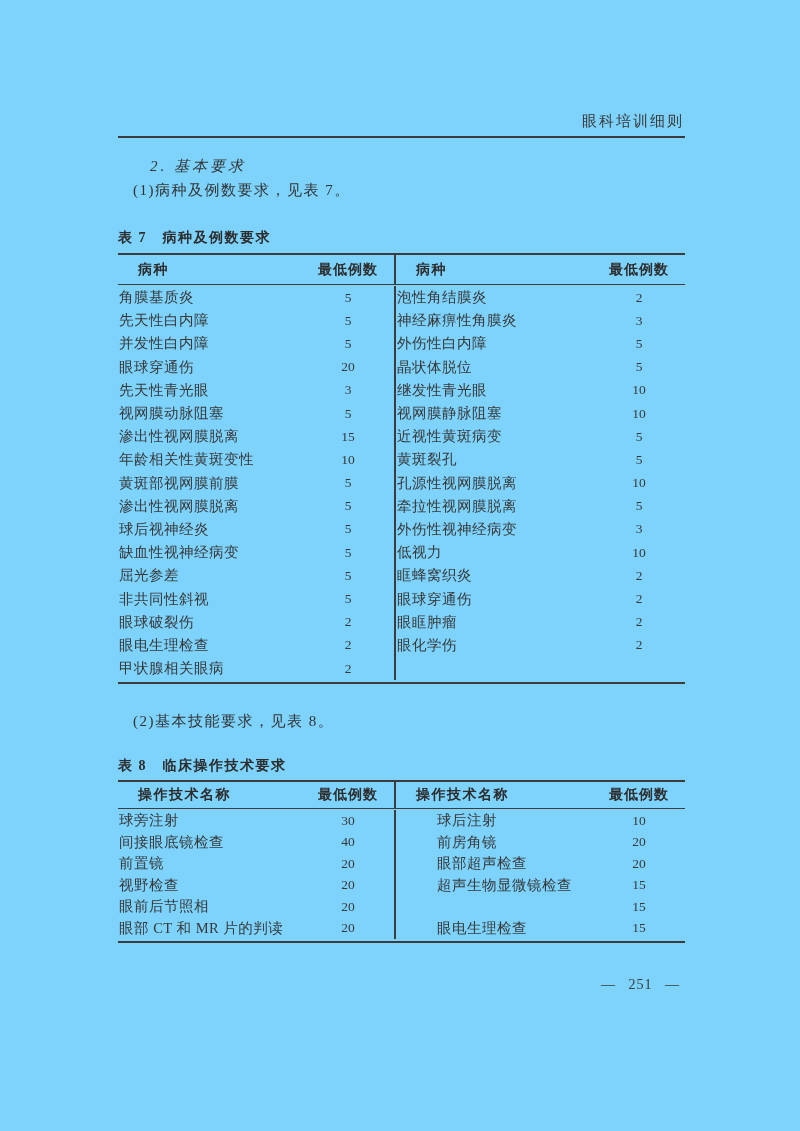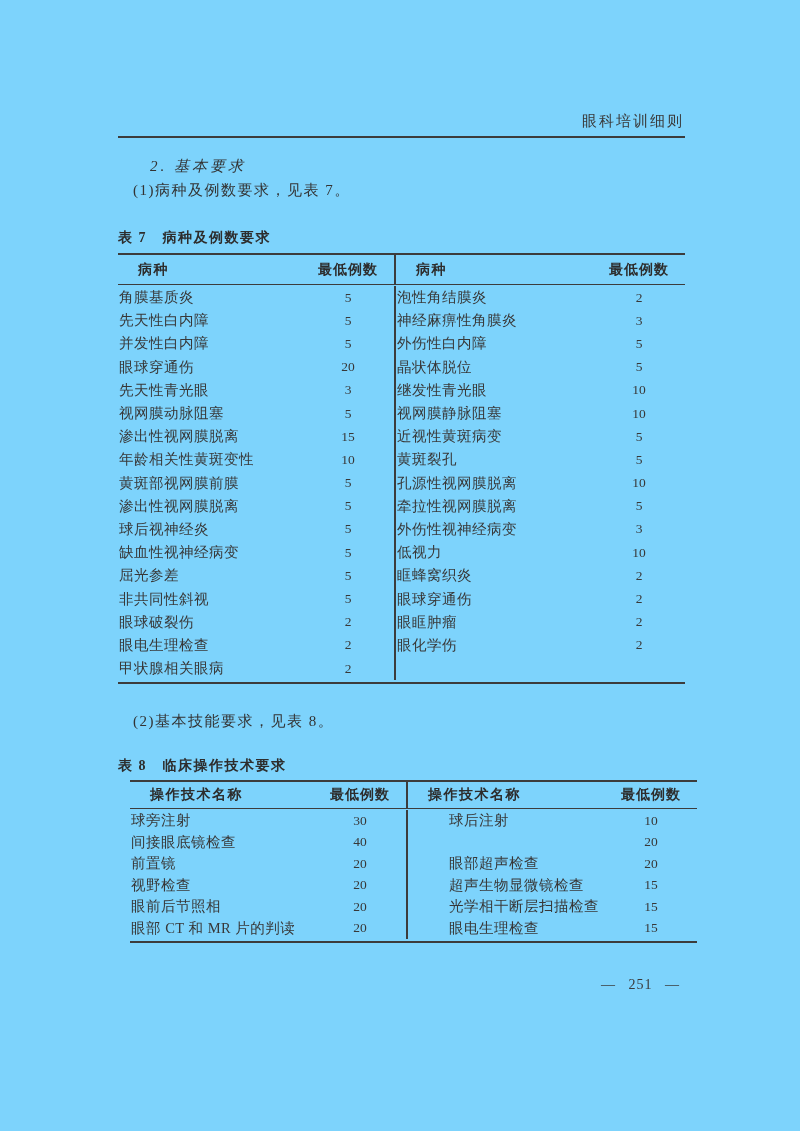--- a/index.html
+++ b/index.html
@@ -38,21 +38,21 @@
     font-weight: bold; font-size: 14px; letter-spacing: 1.5px; color: #2d2d2d;
   }
   .t7-title { top: 229px; }
   .t8-title { top: 757px; }
 
   .ctable {
     position: absolute; left: 118px; width: 567px;
     border-top: 2px solid #3c3c3c; border-bottom: 2px solid #3c3c3c;
   }
   .t7 { top: 253px; }
-  .t8 { top: 780px; margin-left: 12px; }
+  .t8 { top: 780px; }
 
   .thead { display: flex; border-bottom: 1px solid #3c3c3c; align-items: center; }
   .t7 .thead { height: 30px; }
   .t8 .thead { height: 27px; }
 
   .tbody { display: flex; align-items: stretch; }
   .t7 .tbody { padding: 1px 0 2px 0; }
   .t8 .tbody { padding: 1px 0 2px 0; gap: 40px; }
 
   .half { display: flex; }
@@ -292,32 +292,32 @@
             <span class="cell-name">眼部 CT 和 MR 片的判读</span>
             <span class="cell-num">20</span>
           </div>
         </div>
       <div class="half right" id="t8-right">
           <div class="trow">
             <span class="cell-name">球后注射</span>
             <span class="cell-num">10</span>
           </div>
           <div class="trow">
+            <span class="cell-name">前房角镜</span>
             <span class="cell-num">20</span>
           </div>
           <div class="trow">
             <span class="cell-name">眼部超声检查</span>
             <span class="cell-num">20</span>
           </div>
           <div class="trow">
             <span class="cell-name">超声生物显微镜检查</span>
             <span class="cell-num">15</span>
           </div>
           <div class="trow">
-            <span class="cell-name">光学相干断层扫描检查</span>
             <span class="cell-num">15</span>
           </div>
           <div class="trow">
             <span class="cell-name">眼电生理检查</span>
             <span class="cell-num">15</span>
           </div>
         </div>
     </div>
   </div>
 

